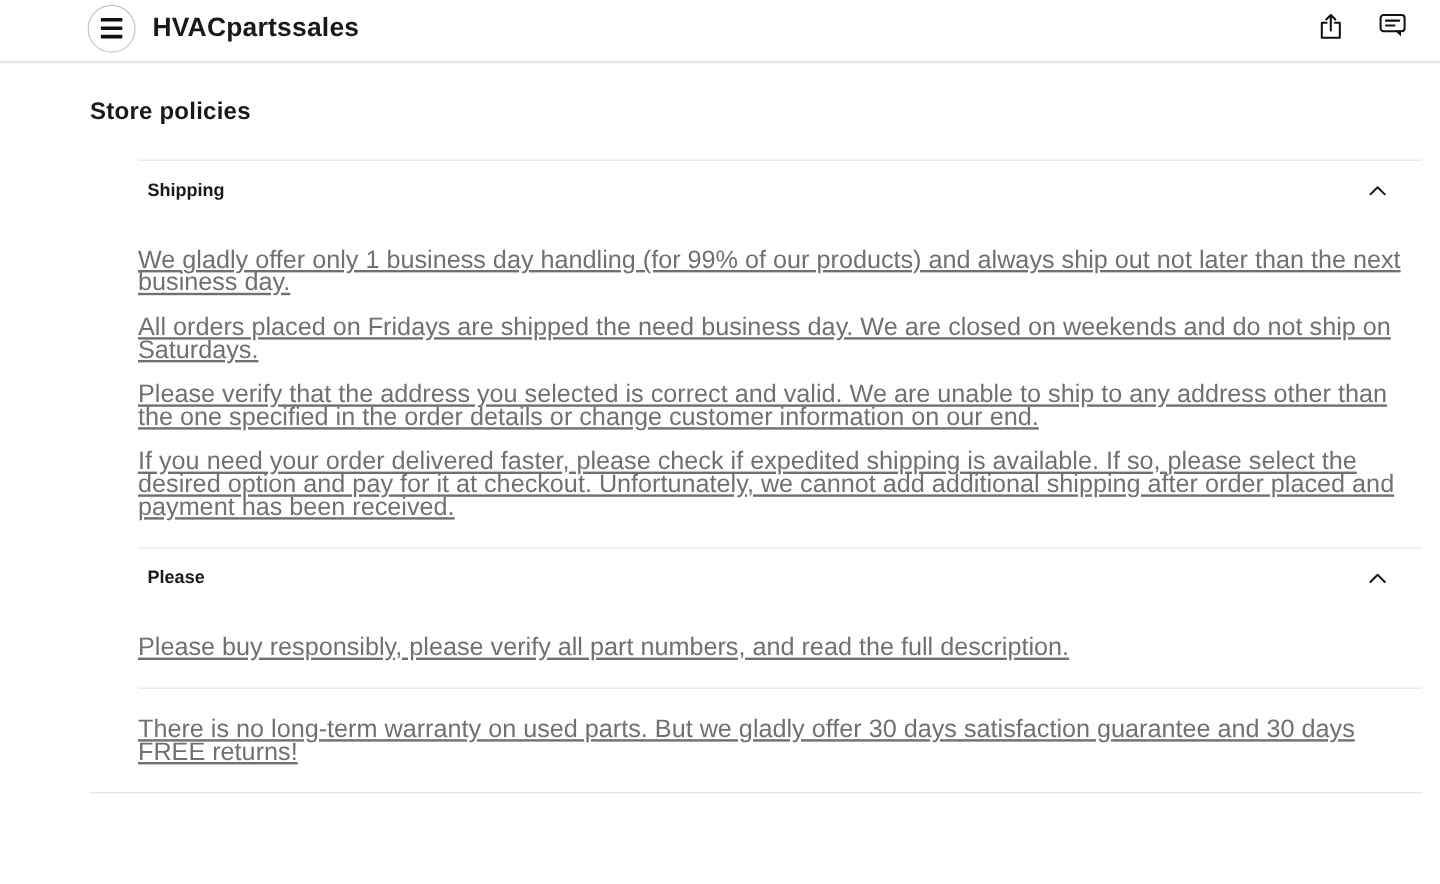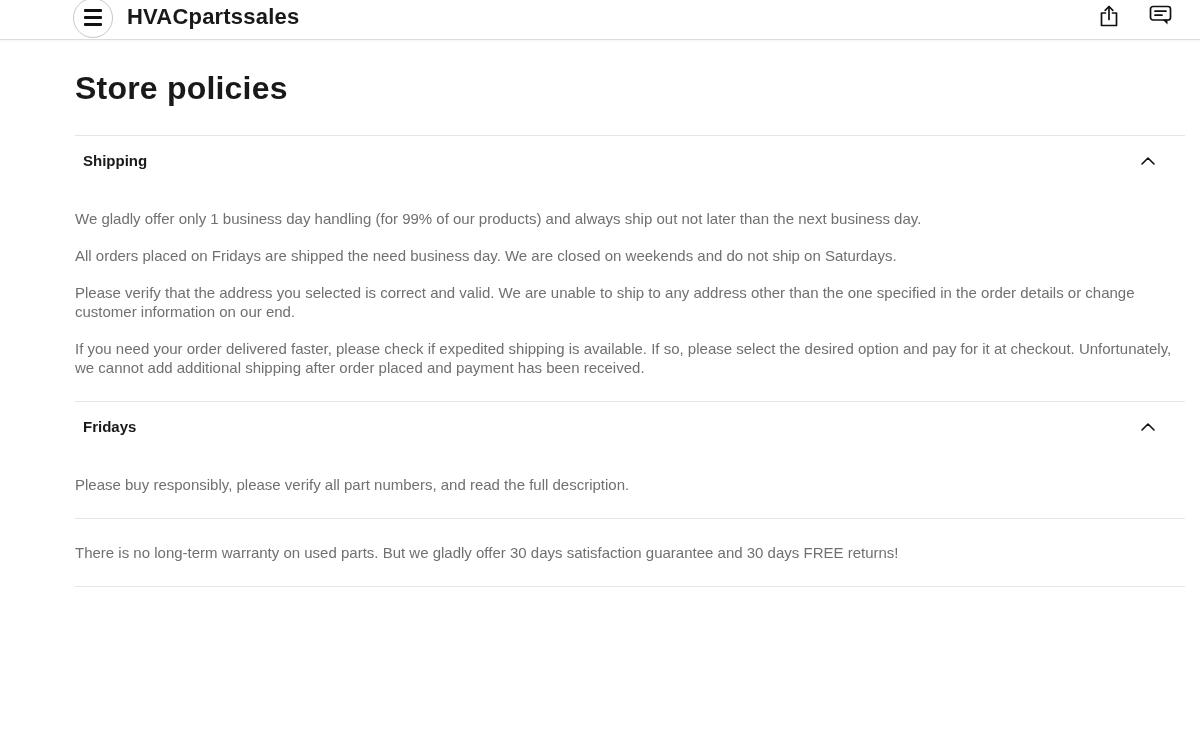--- a/index.html
+++ b/index.html
@@ -12,21 +12,21 @@
   *{box-sizing:border-box;}
   html,body{margin:0;padding:0;}
   body{
     width:1200px;height:737px;background:#ffffff;
     font-family:"Liberation Sans", sans-serif;
     color:var(--text-heading);
     overflow:hidden;
   }
   
   .store-header{
-    height:40px;
+    height:52px;
     display:flex;align-items:center;justify-content:space-between;
     padding:0 28px 0 73px;
     border-bottom:1px solid var(--header-divider);
     box-shadow:0 1px 2px rgba(0,0,0,0.05);
     background:#fff;
   }
   .header-left{display:flex;align-items:center;}
   .menu-btn{
     width:40px;height:40px;border-radius:50%;
     border:1px solid #c7c7c7;background:#fff;
@@ -37,35 +37,36 @@
   .store-name{
     font-size:22px;font-weight:700;margin:0 0 0 14px;
     letter-spacing:.2px;color:var(--text-heading);margin-top:-6px;
     cursor:pointer;
   }
   .header-right{display:flex;align-items:center;gap:30px;margin-top:-8px;}
   .icon-btn{background:none;border:none;padding:0;cursor:pointer;display:flex;align-items:center;}
   
   main{margin:0 15px 0 75px;}
   .page-title{
-    font-size:32px;font-weight:700;color:var(--text-heading);
+    font-size:20px;font-weight:700;color:var(--text-heading);
     margin:30px 0 28px;letter-spacing:.2px;
   }
   .sections{border-bottom:1px solid var(--divider);}
-  .section{border-top:1px solid var(--divider);}
+  .section{border-top:1px solid var(--divider);margin-left:40px;}
   .section-header{
     display:flex;justify-content:space-between;align-items:center;
     padding:16px 8px 16px 8px;cursor:pointer;
   }
   .section-label{font-size:15px;font-weight:700;color:var(--text-heading);}
   .chevron{display:flex;align-items:center;margin-right:22px;}
   .section-body{padding:24px 0 24px;}
   .section-body p{
-    margin:0 0 18px;font-size:15px;line-height:19px;
+    margin:0 0 18px;font-size:21px;line-height:19px;
     color:var(--text-body);
+    text-decoration:underline;
   }
   .section-body p:last-child{margin-bottom:0;}
 </style>
 </head>
 <body>
 
 <header class="store-header">
   <div class="header-left">
     <button class="menu-btn" aria-label="menu">
       <span class="bar"></span>
@@ -110,21 +111,21 @@
       <div class="section-body">
         <p>We gladly offer only 1 business day handling (for 99% of our products) and always ship out not later than the next business day.</p>
         <p>All orders placed on Fridays are shipped the need business day. We are closed on weekends and do not ship on Saturdays.</p>
         <p>Please verify that the address you selected is correct and valid. We are unable to ship to any address other than the one specified in the order details or change customer information on our end.</p>
         <p>If you need your order delivered faster, please check if expedited shipping is available. If so, please select the desired option and pay for it at checkout. Unfortunately, we cannot add additional shipping after order placed and payment has been received.</p>
       </div>
     </section>
 
     <section class="section">
       <div class="section-header">
-        <span class="section-label">Fridays</span>
+        <span class="section-label">Please</span>
         <span class="chevron">
           <svg width="14" height="8" viewBox="0 0 14 8" fill="none" stroke="#111111" stroke-width="1.6" stroke-linecap="round" stroke-linejoin="round">
               <path d="M1 7 L7 1 L13 7"></path>
             </svg>
         </span>
       </div>
       <div class="section-body">
         <p>Please buy responsibly, please verify all part numbers, and read the full description.</p>
       </div>
     </section>

